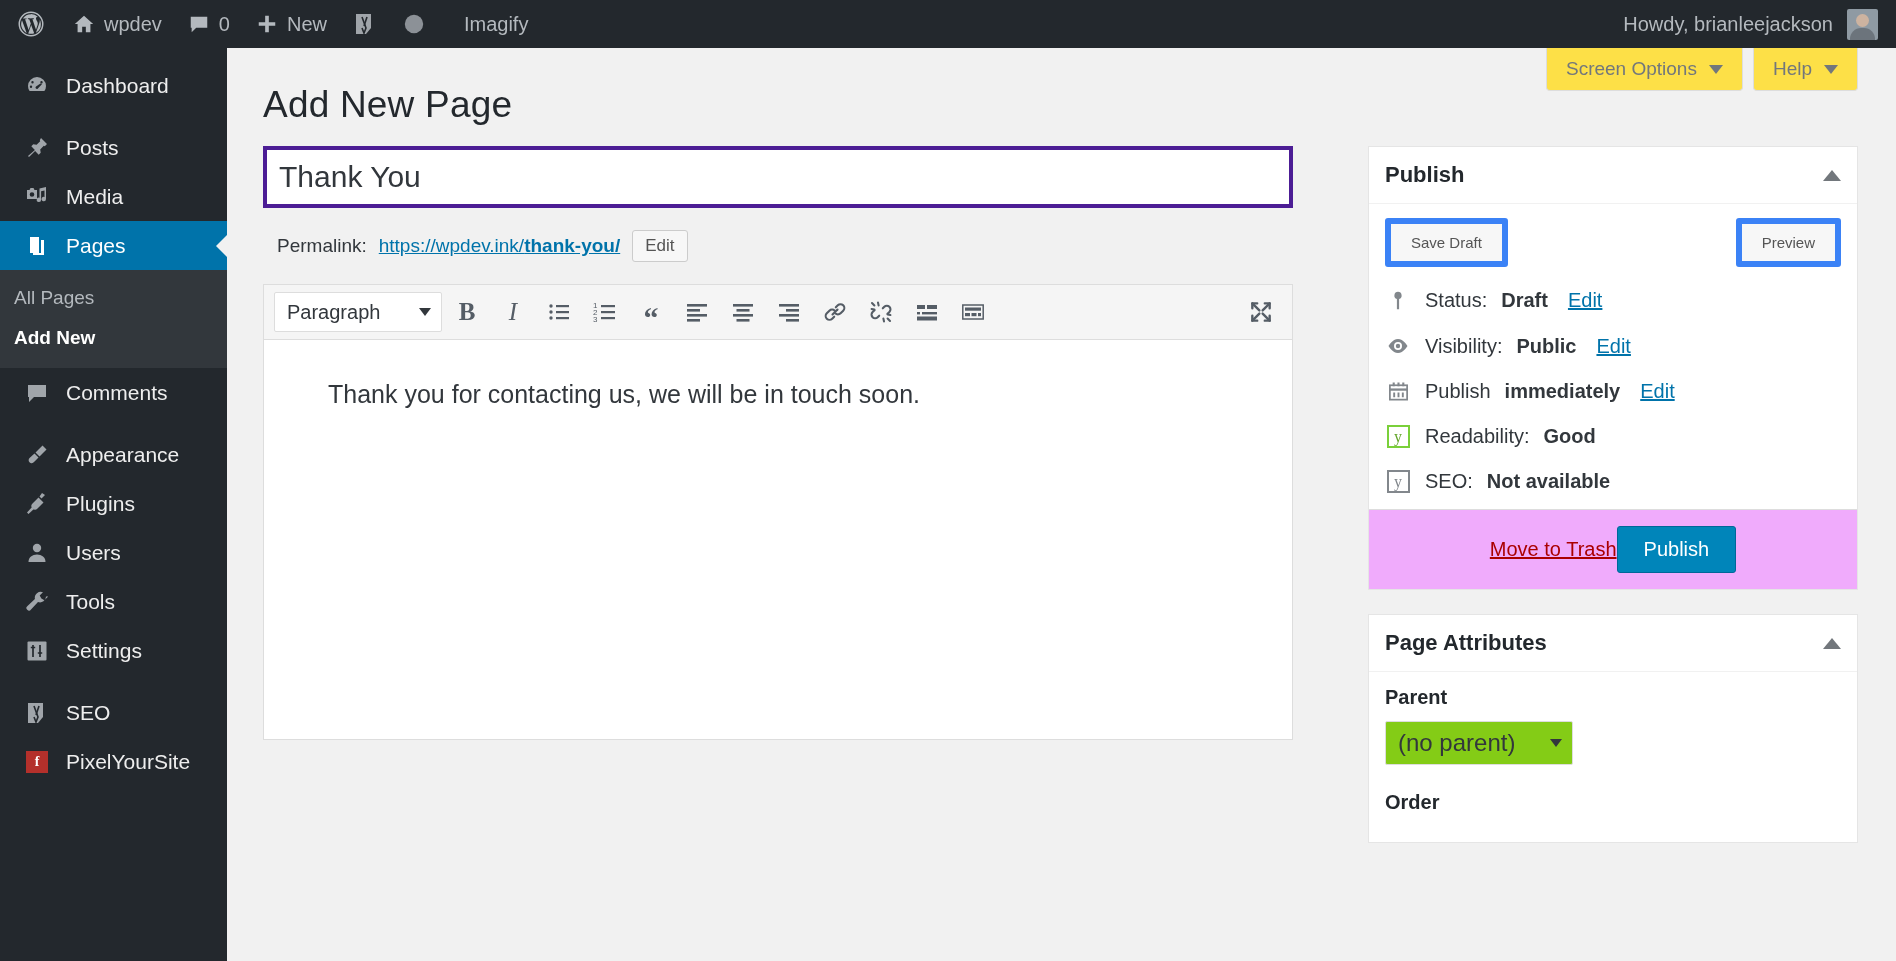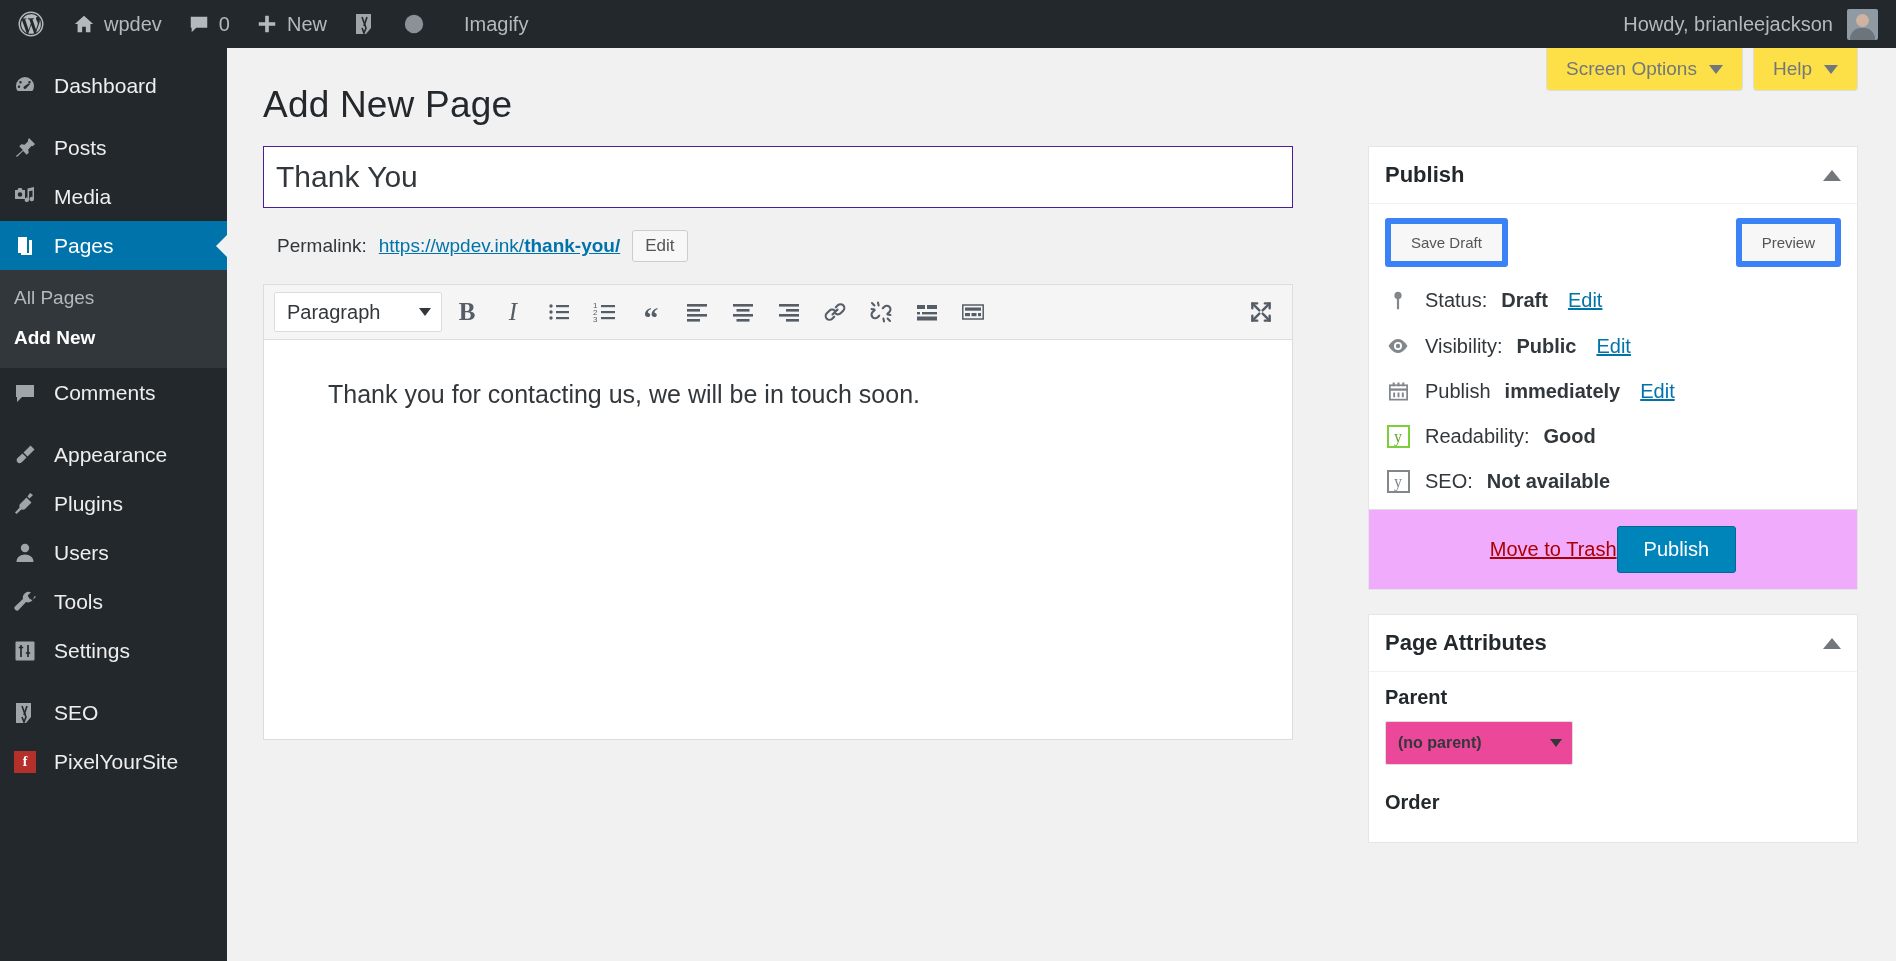--- a/index.html
+++ b/index.html
@@ -45,21 +45,21 @@
 
   
   #sidebar {
     position: absolute; top: 48px; left: 0;
     width: 227px; height: 913px;
     background: #23282d;
   }
   .menu-item {
     position: relative;
     display: flex; align-items: center; gap: 16px;
-    height: 49px; padding-left: 12px;
+    height: 49px; padding-left: 24px;
     color: #eeeeee; font-size: 21px; text-decoration: none;
     cursor: pointer;
   }
   .menu-item .mi-ico { width: 26px; display: flex; justify-content: center; }
   .menu-item.current {
     background: #0073aa; color: #fff; font-weight: 400;
   }
   .menu-item.current::after {
     content: ""; position: absolute; right: -1px; top: 50%;
     transform: translateY(-50%);
@@ -104,21 +104,21 @@
   #page-title {
     position: absolute; top: 36px; left: 36px;
     font-size: 37px; font-weight: 400; color: #23282d;
     letter-spacing: 0.2px;
   }
 
   #post-body { position: absolute; top: 98px; left: 36px; width: 1030px; }
 
   .title-input {
     width: 1030px; height: 62px;
-    background: #fff; border: 1px solid #4c1d95;
+    background: #fff; border: 4px solid #4c1d95;
     font-size: 30px; color: #32373c;
     padding: 0 12px; font-family: "Liberation Sans", sans-serif;
   }
   .permalink-row {
     display: flex; align-items: center; gap: 12px;
     margin-top: 22px; padding-left: 14px;
     font-size: 19px; color: #32373c;
   }
   .permalink-link { color: #0073aa; text-decoration: underline; }
   .permalink-link b { font-weight: bold; }
@@ -205,24 +205,24 @@
     background: #f0abfc; border-top: 1px solid #ddd; padding: 16px;
   }
   .trash-link { color: #a00; text-decoration: underline; font-size: 20px; cursor: pointer; }
   .btn-primary {
     background: #0085ba; border: 1px solid #006799; border-radius: 3px;
     color: #fff; font-size: 20px; padding: 11px 26px; cursor: pointer;
     font-family: "Liberation Sans", sans-serif;
   }
   .field-label { font-size: 20px; font-weight: bold; color: #23282d; margin-bottom: 12px; }
   .select-box {
-    width: 188px; height: 44px; background: #ec4899;
+    width: 188px; height: 44px; background: #84cc16;
     border: 1px solid #ddd; border-radius: 2px;
     display: flex; align-items: center; justify-content: space-between;
-    padding: 0 10px 0 12px; font-size: 16px; color: #32373c; cursor: pointer; font-weight: bold;
+    padding: 0 10px 0 12px; font-size: 24px; color: #32373c; cursor: pointer;
   }
   .caret-sm {
     width: 0; height: 0; border-left: 6px solid transparent;
     border-right: 6px solid transparent; border-top: 8px solid #32373c;
   }
   .yoast-ico {
     width: 23px; height: 23px; border: 2px solid #a4286a;
     display: flex; align-items: center; justify-content: center;
     font-family: "Liberation Serif", serif; font-size: 16px; color: #a4286a;
   }

